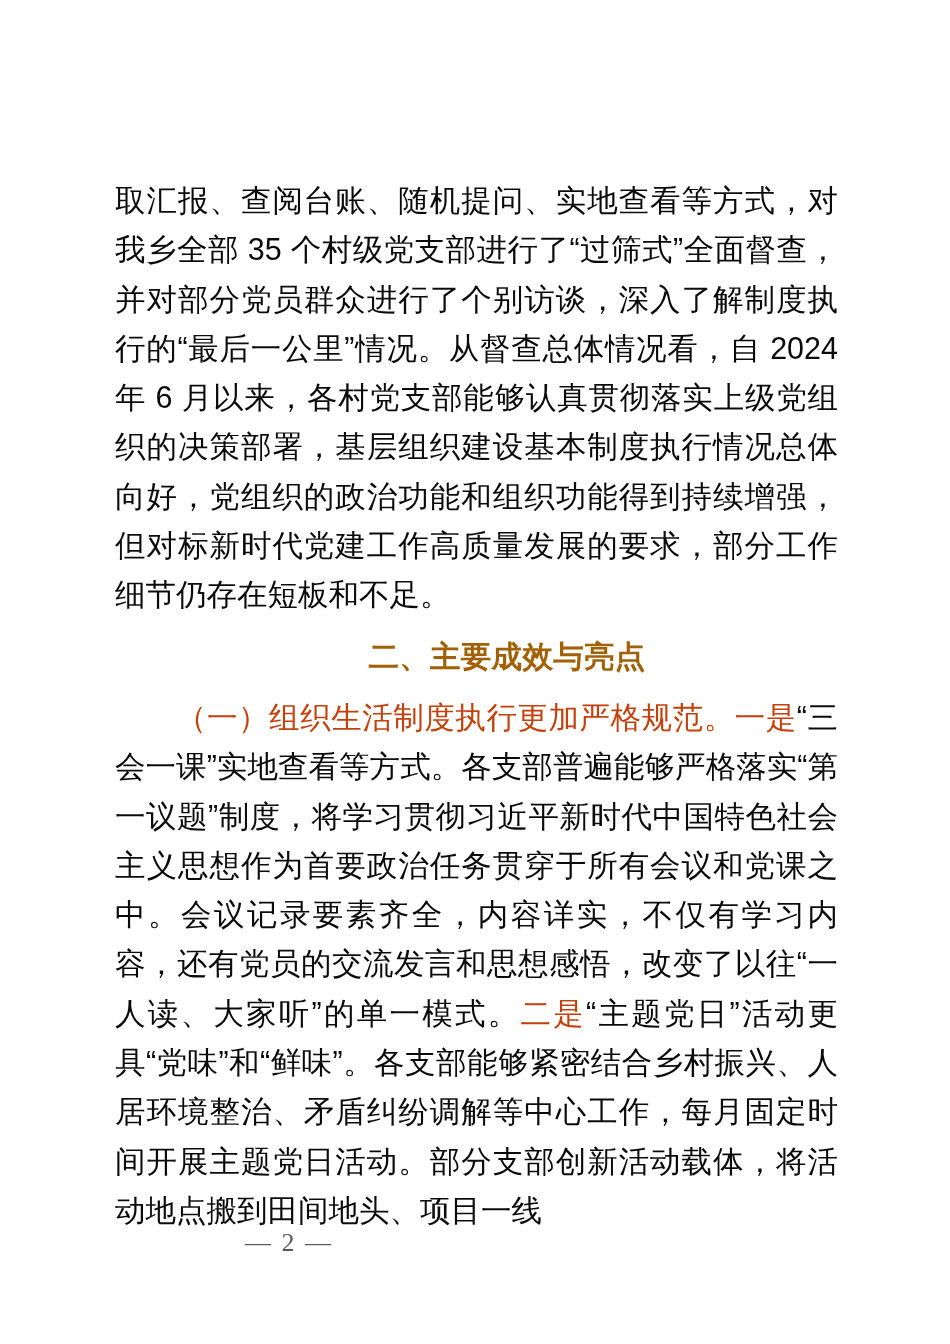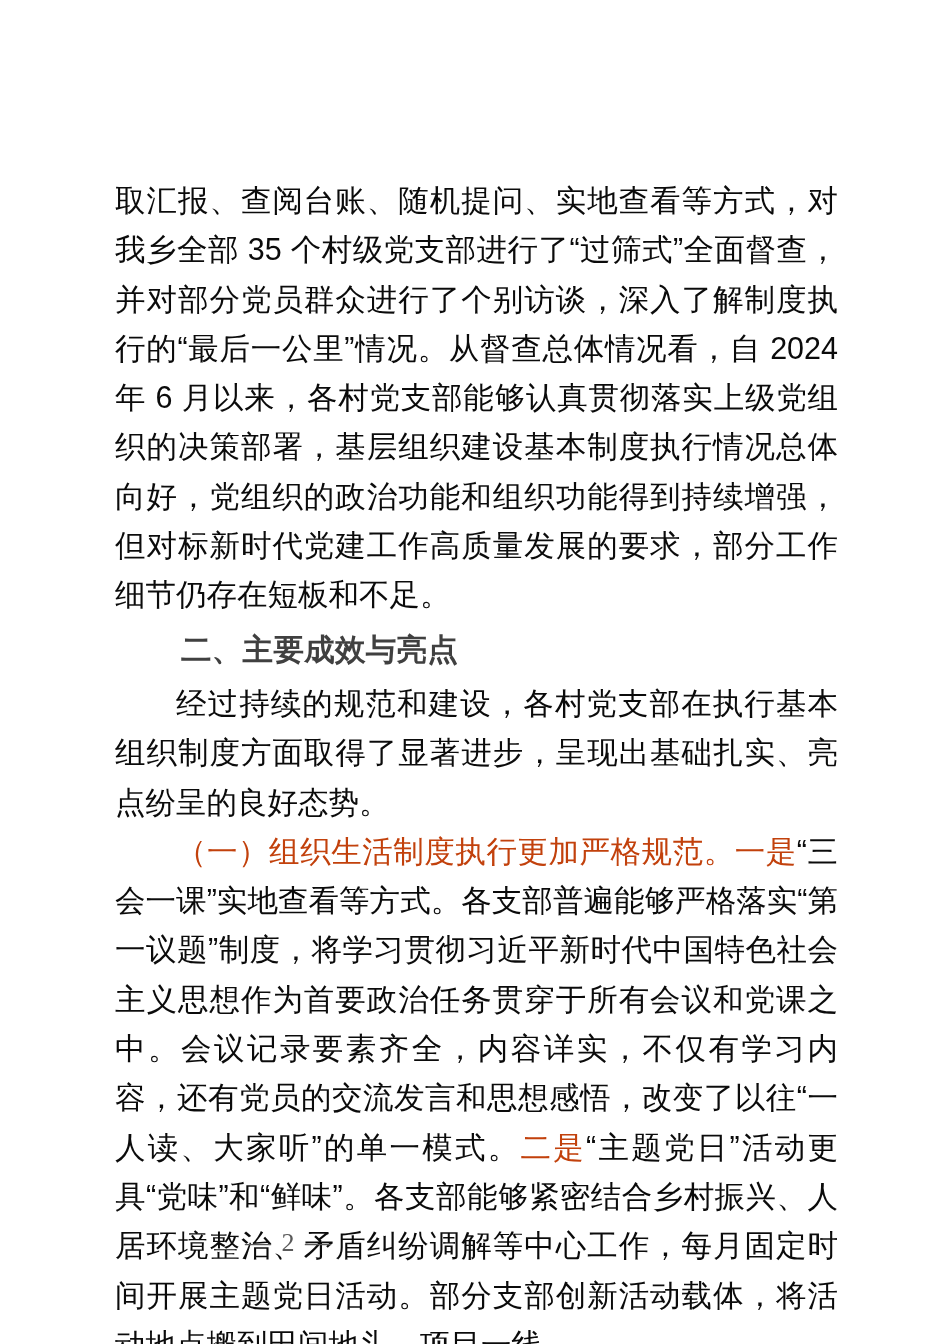--- a/index.html
+++ b/index.html
@@ -38,25 +38,25 @@
     font-weight: 400;
     word-break: break-all;
     white-space: pre-wrap;
   }
   .para.indent {
     text-indent: 61px;
   }
   .heading {
     font-size: 30.5px;
     line-height: 49.3px;
-    color: #404040;
+    color: #a16207;
     font-weight: 700;
-    margin: 5px;
+    margin: 12px;
     text-indent: 61px;
-    text-align: left;
+    text-align: center;
     letter-spacing: 0.3px;
   }
   b.em, .em {
     font-weight: 400;
     color: #c2410c;
   }
   .footer {
     position: absolute;
     left: 0;
     top: 1228px;
@@ -73,21 +73,20 @@
 <body>
 
 <div class="page">
 
   <div class="content">
 
     <p class="para"><span>取汇报、查阅台账、随机提问、实地查看等方式，对我乡全部 35 个村级党支部进行了“过筛式”全面督查，并对部分党员群众进行了个别访谈，深入了解制度执行的“最后一公里”情况。从督查总体情况看，自 2024 年 6 月以来，各村党支部能够认真贯彻落实上级党组织的决策部署，基层组织建设基本制度执行情况总体向好，党组织的政治功能和组织功能得到持续增强，但对标新时代党建工作高质量发展的要求，部分工作细节仍存在短板和不足。</span></p>
 
     <p class="heading"><span>二、主要成效与亮点</span></p>
 
-    <p class="para indent"><span>经过持续的规范和建设，各村党支部在执行基本组织制度方面取得了显著进步，呈现出基础扎实、亮点纷呈的良好态势。</span></p>
 
     <p class="para indent"><span class="em">（一）组织生活制度执行更加严格规范。一是</span><span>“三会一课”实地查看等方式。各支部普遍能够严格落实“第一议题”制度，将学习贯彻习近平新时代中国特色社会主义思想作为首要政治任务贯穿于所有会议和党课之中。会议记录要素齐全，内容详实，不仅有学习内容，还有党员的交流发言和思想感悟，改变了以往“一人读、大家听”的单一模式。</span><span class="em">二是</span><span>“主题党日”活动更具“党味”和“鲜味”。各支部能够紧密结合乡村振兴、人居环境整治、矛盾纠纷调解等中心工作，每月固定时间开展主题党日活动。部分支部创新活动载体，将活动地点搬到田间地头、项目一线</span></p>
 
   </div>
 
   <div class="footer">
     <span>— 2 —</span>
   </div>
 
 </div>

